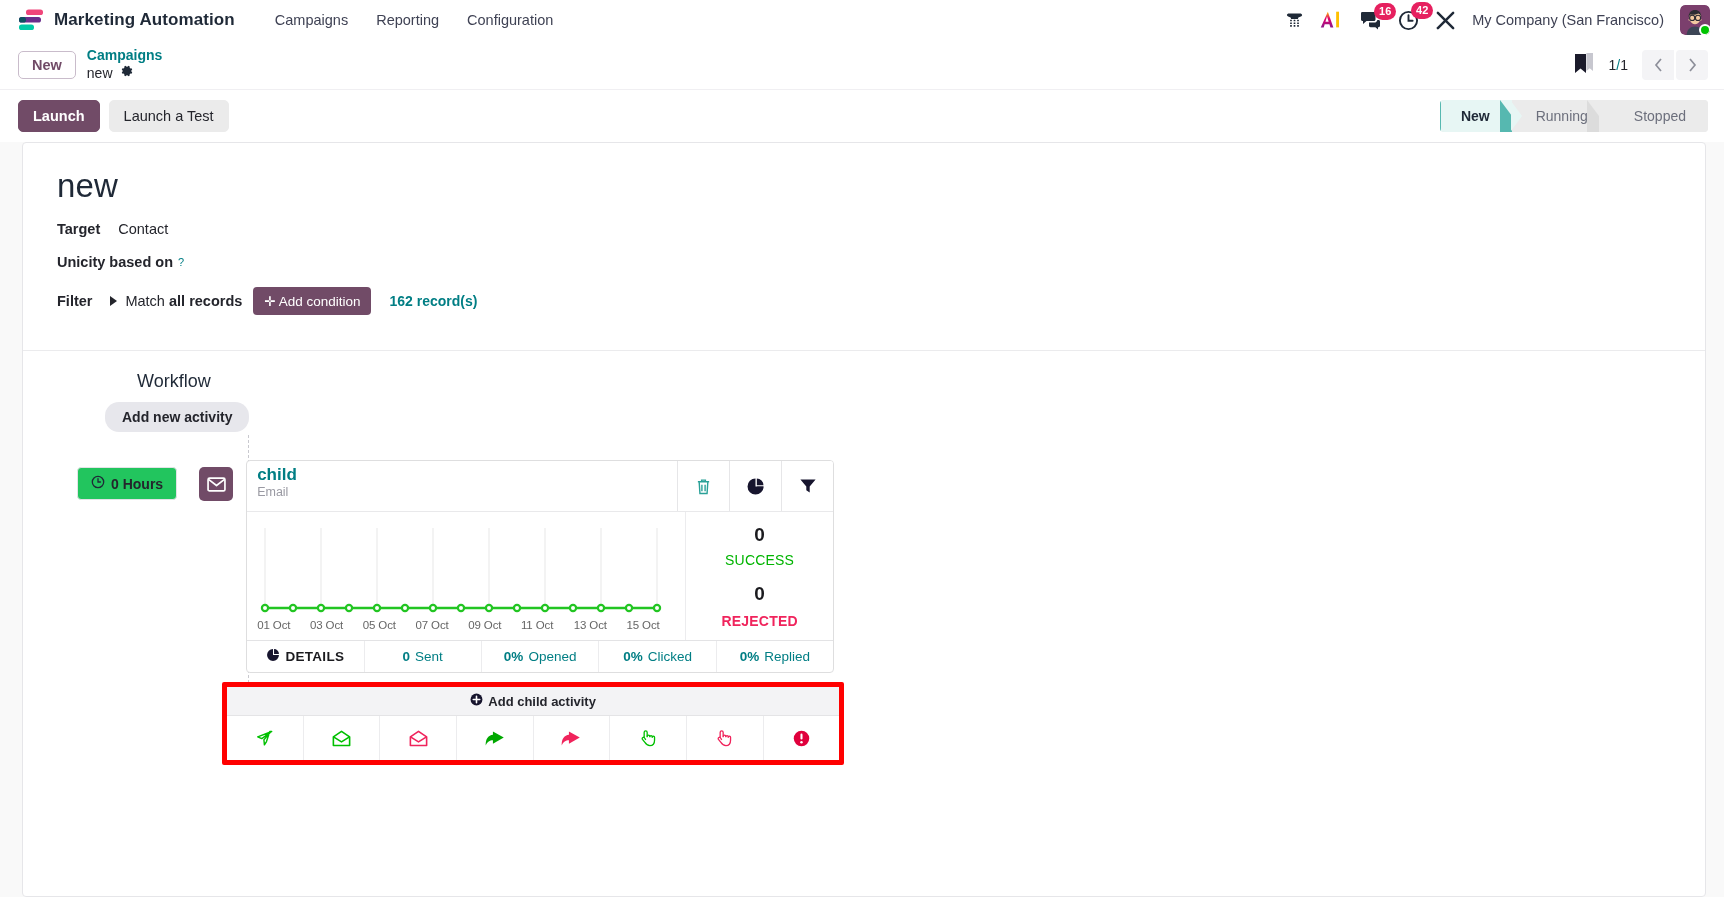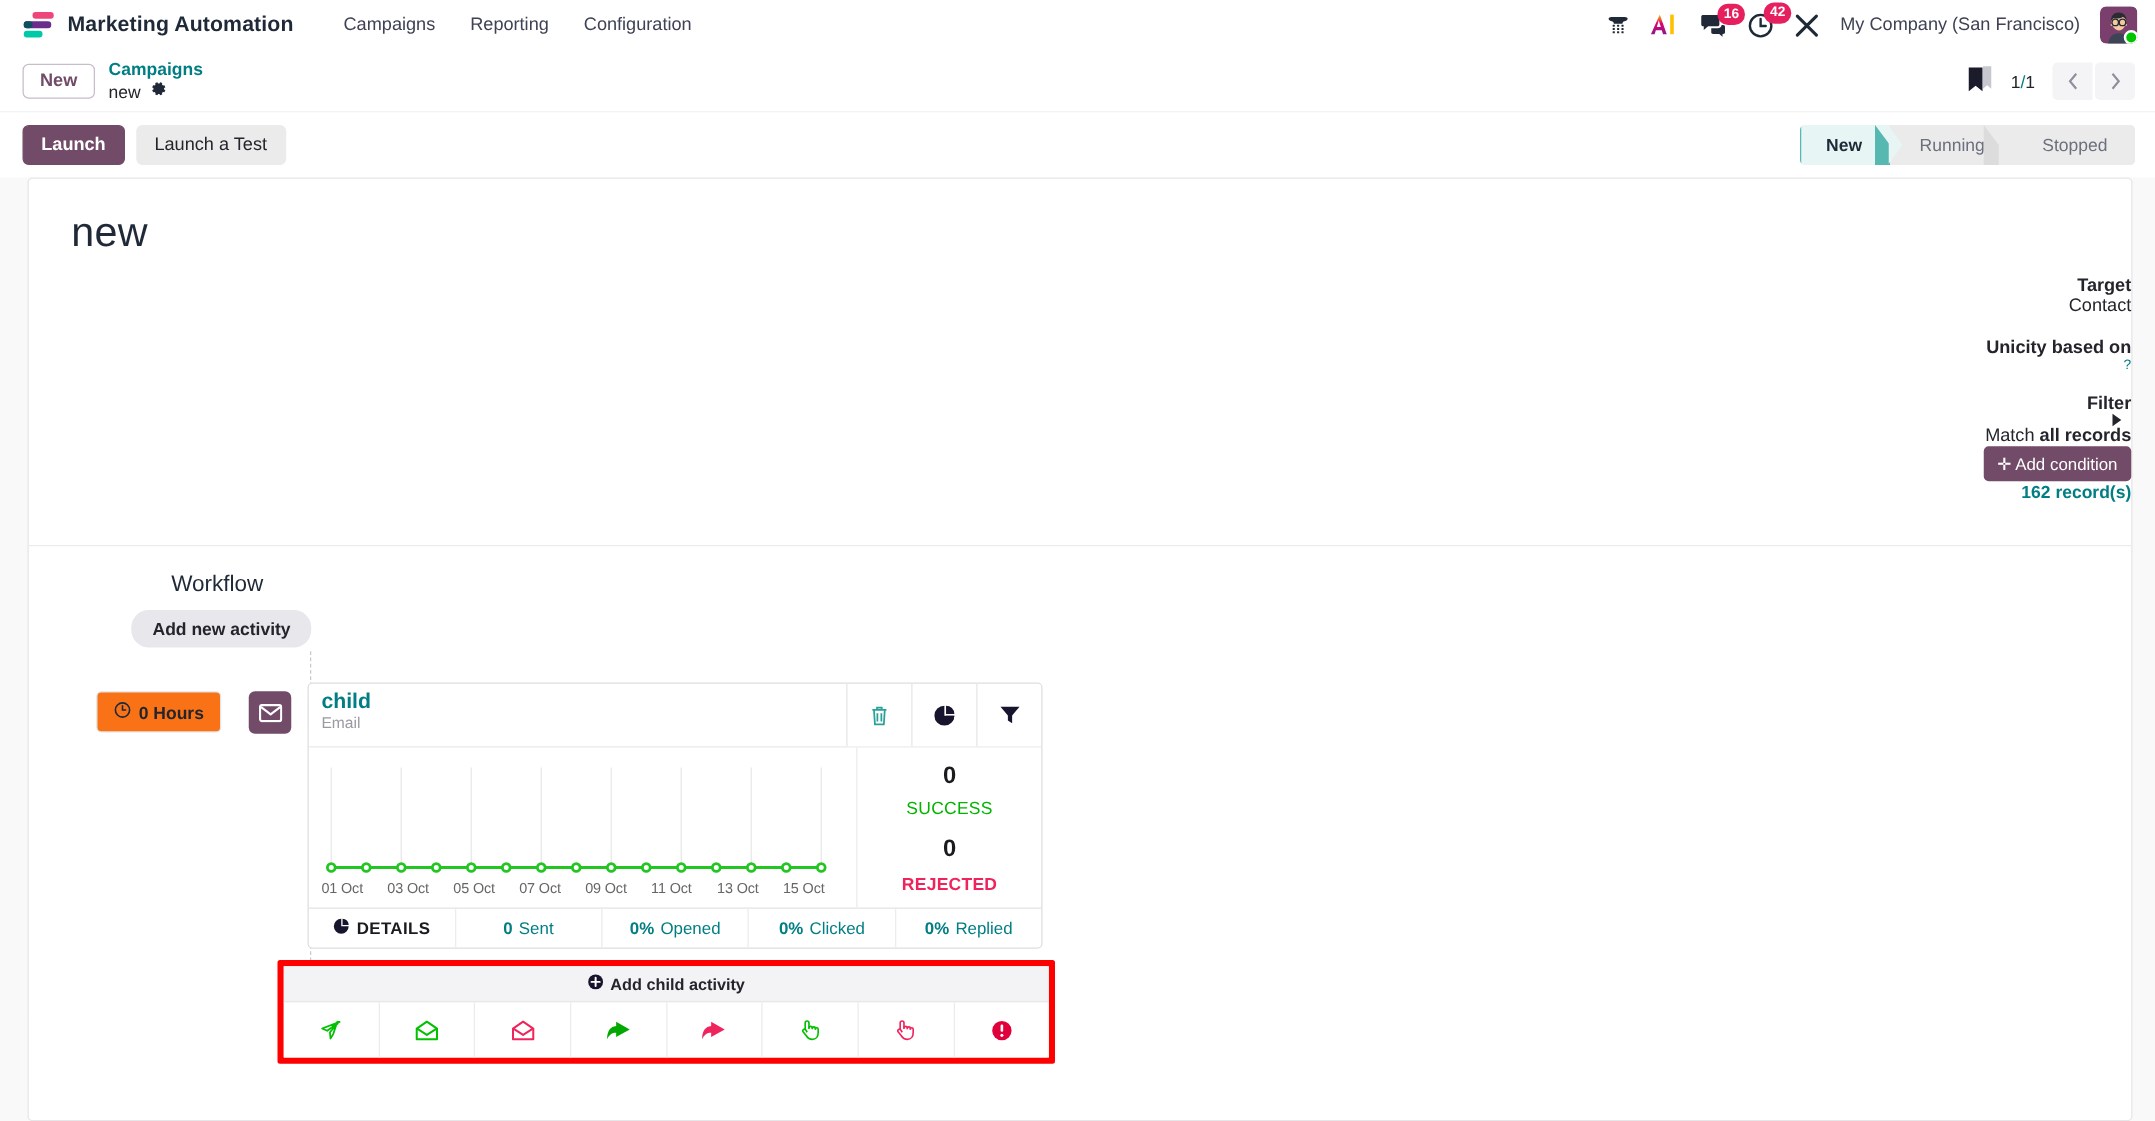--- a/index.html
+++ b/index.html
@@ -134,21 +134,21 @@
   .sheet-wrap { padding: 0 18px 0 22px; background: #f9f9f9; height: calc(897px - 142px); }
   .sheet {
     background: #fff; border: 1px solid #e6e6e9; border-radius: 4px;
     width: 100%; height: 100%;
   }
   .sheet-form { padding: 24px 0 18px 34px; border-bottom: 1px solid #ebebed; }
   .rec-title {
     font-size: 33px; font-weight: 400; color: #1f2937;
     letter-spacing: .2px; margin-bottom: 16px;
   }
-  .frow { display: flex; align-items: flex-end; margin-bottom: 17px; flex-direction: column; }
+  .frow { display: flex; align-items: center; margin-bottom: 17px; }
   .flabel {
     font-size: 14.5px; font-weight: 700; color: #24252c; white-space: nowrap;
   }
   .fval { font-size: 14.5px; color: #24252c; margin-left: 18px; cursor: pointer; }
   .qmark { color: #017e84; font-size: 11px; vertical-align: super; margin-left: 5px; cursor: pointer; }
   .caret-right {
     display: inline-block; width: 0; height: 0; margin: 0 8px 0 18px;
     border-top: 5px solid transparent; border-bottom: 5px solid transparent;
     border-left: 7px solid #24252c; cursor: pointer;
   }
@@ -175,21 +175,21 @@
     padding: 7px 17px; cursor: pointer; margin-left: 28px;
   }
   .wf-row {
     display: flex; align-items: flex-start; margin-top: 28px; position: relative;
   }
   .vline {
     position: absolute; left: 171px; top: -25px; bottom: -20px;
     border-left: 1px dashed #c9c9cf;
   }
   .hours-chip {
-    background: #f97316; border: 1px solid #e3e3e6; border-radius: 4px;
+    background: #22c55e; border: 1px solid #e3e3e6; border-radius: 4px;
     font-size: 14px; font-weight: 700; color: #24252c;
     padding: 7px 13px; display: flex; align-items: center; gap: 6px;
     margin-top: 7px; white-space: nowrap; cursor: pointer;
   }
   .act-icon {
     width: 34px; height: 34px; background: #714b67; border-radius: 5px;
     display: flex; align-items: center; justify-content: center;
     margin-left: 22px; margin-top: 7px; flex: 0 0 auto; z-index: 2;
     position: relative; cursor: pointer;
   }

